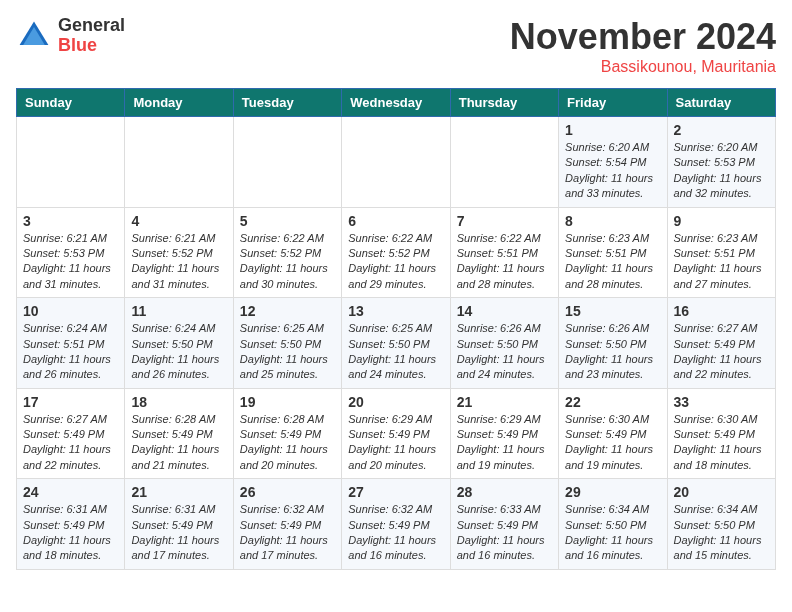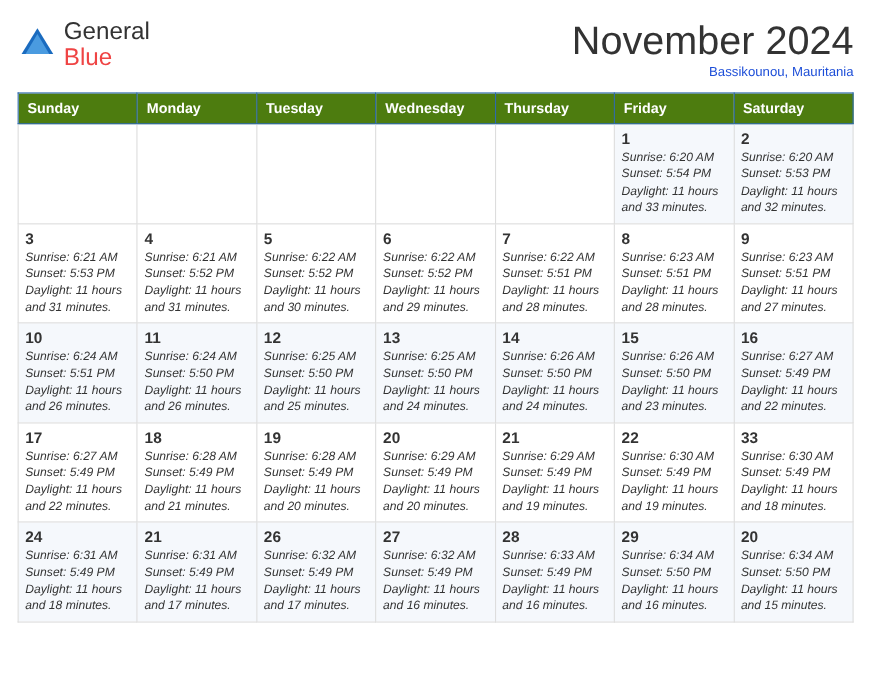--- a/index.html
+++ b/index.html
@@ -15,49 +15,49 @@
       align-items: flex-start;
       justify-content: space-between;
       margin-bottom: 12px;
     }
     .logo {
       display: flex;
       align-items: center;
       gap: 6px;
     }
     .logo-text {
-      font-size: 22px;
-      font-weight: normal;
+      font-size: 18px;
+      font-weight: bold;
       line-height: 1.1;
     }
     .logo-text span.general { color: #333; }
     .logo-text span.blue { color: #ef4444; }
     .logo-icon {
       width: 36px;
       height: 36px;
     }
     .title-block {
       text-align: right;
     }
     .month-title {
       font-size: 36px;
-      font-weight: normal;
+      font-weight: bold;
       color: #333;
     }
     .location-title {
-      font-size: 12px;
-      color: #1d4ed8;
+      font-size: 16px;
+      color: #ef4444;
     }
     .calendar {
       width: 100%;
       border-collapse: collapse;
       border: 1px solid #ccc;
     }
     .calendar th {
-      background-color: #4d7c0f;
+      background-color: #0f766e;
       color: #fff;
       padding: 6px 8px;
       font-size: 13px;
       text-align: left;
       border: 1px solid #2e6aad;
     }
     .calendar td {
       vertical-align: top;
       padding: 5px 6px;
       font-size: 11px;

